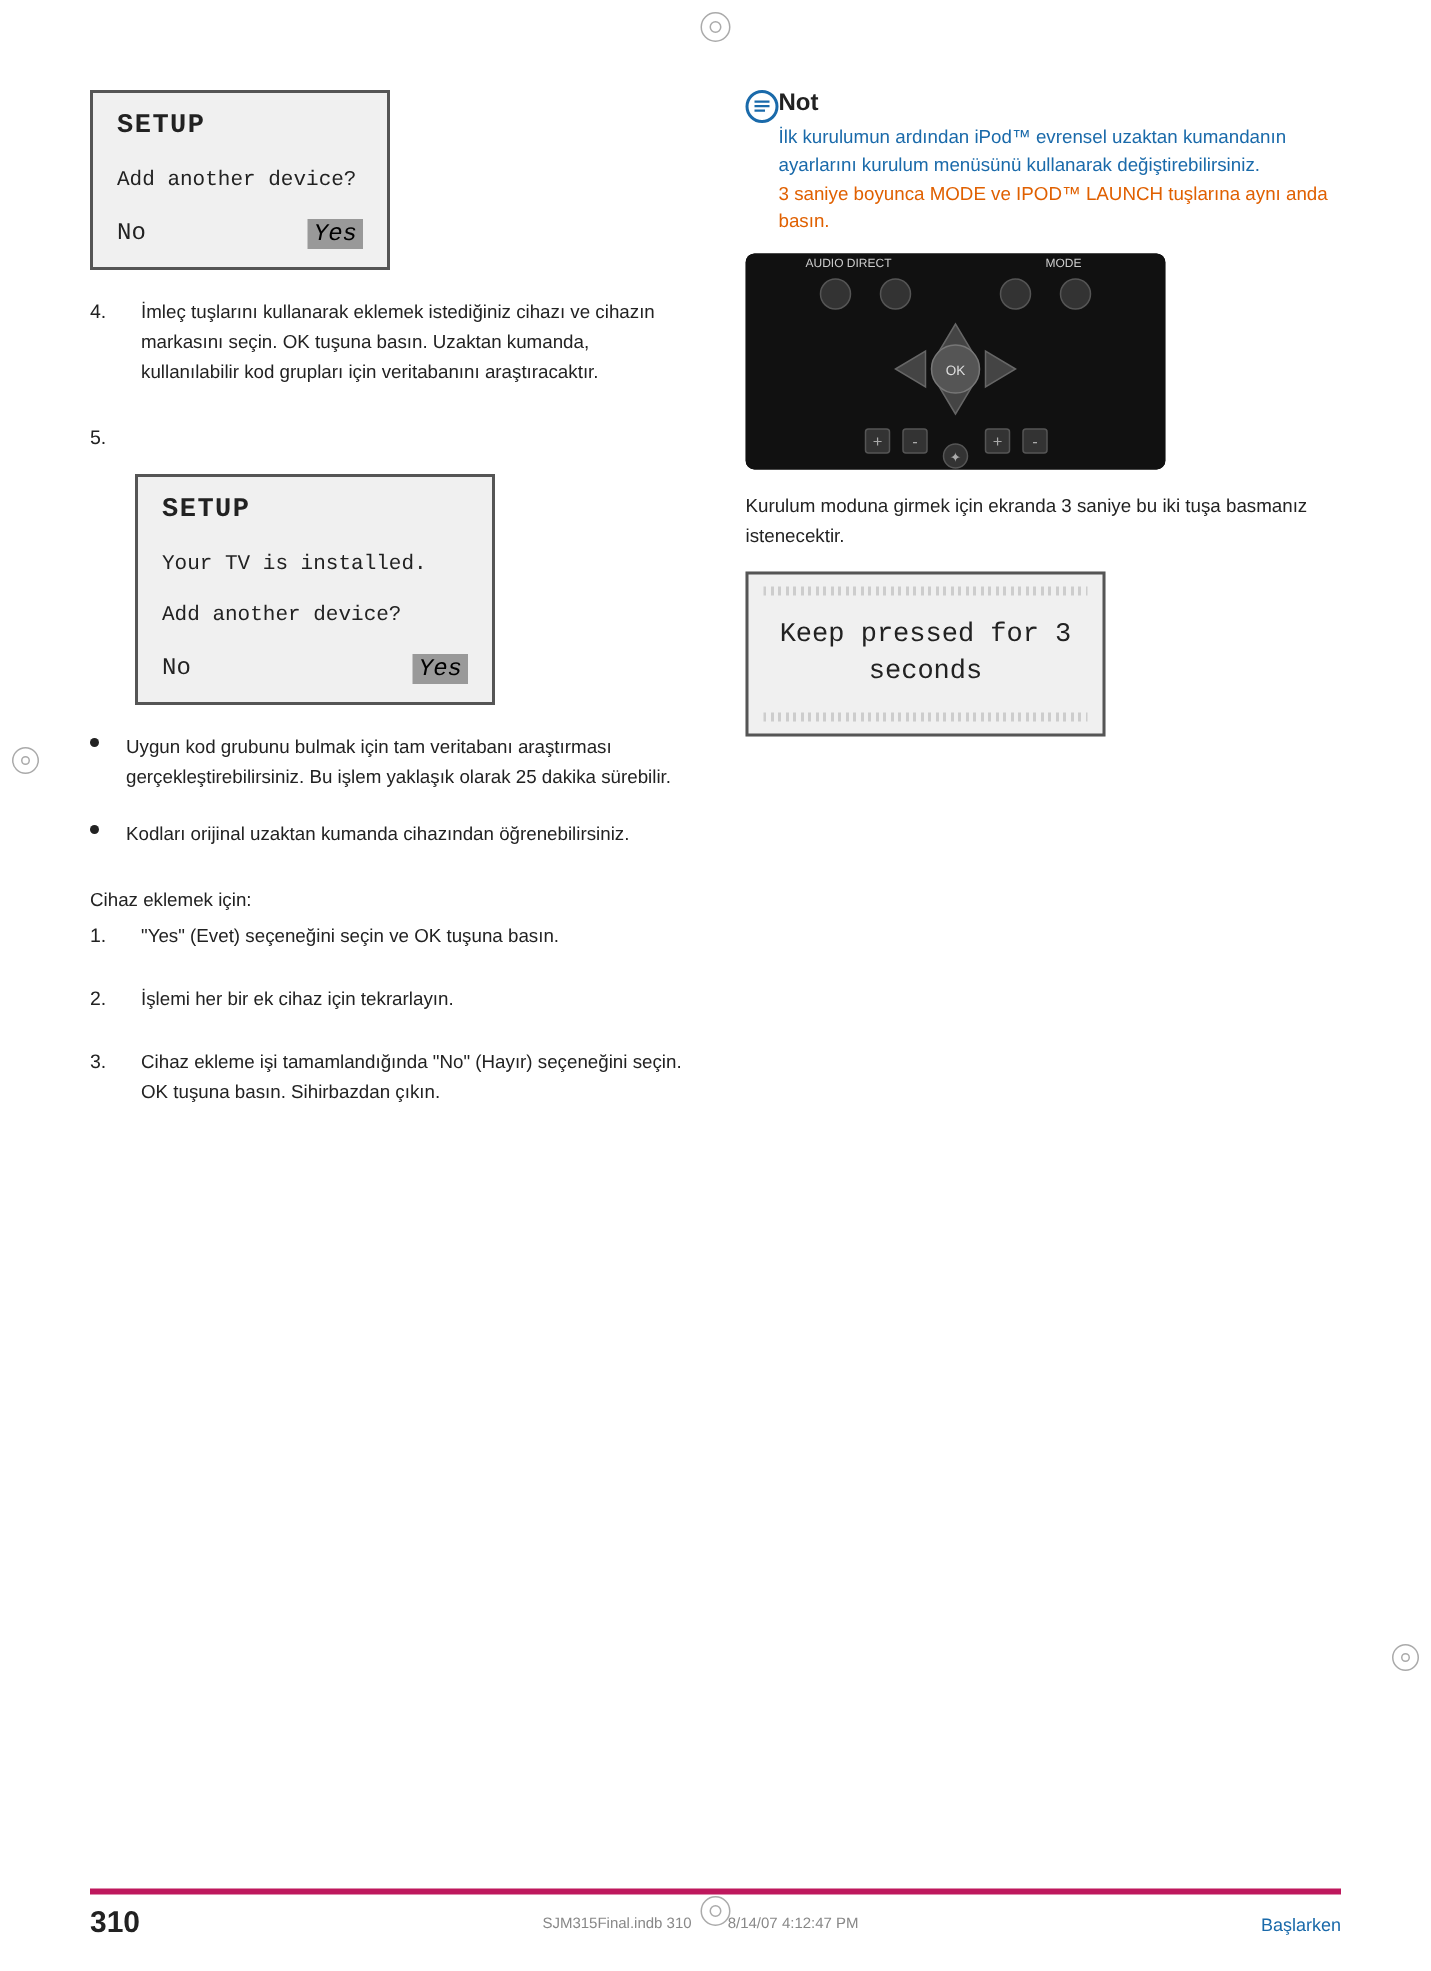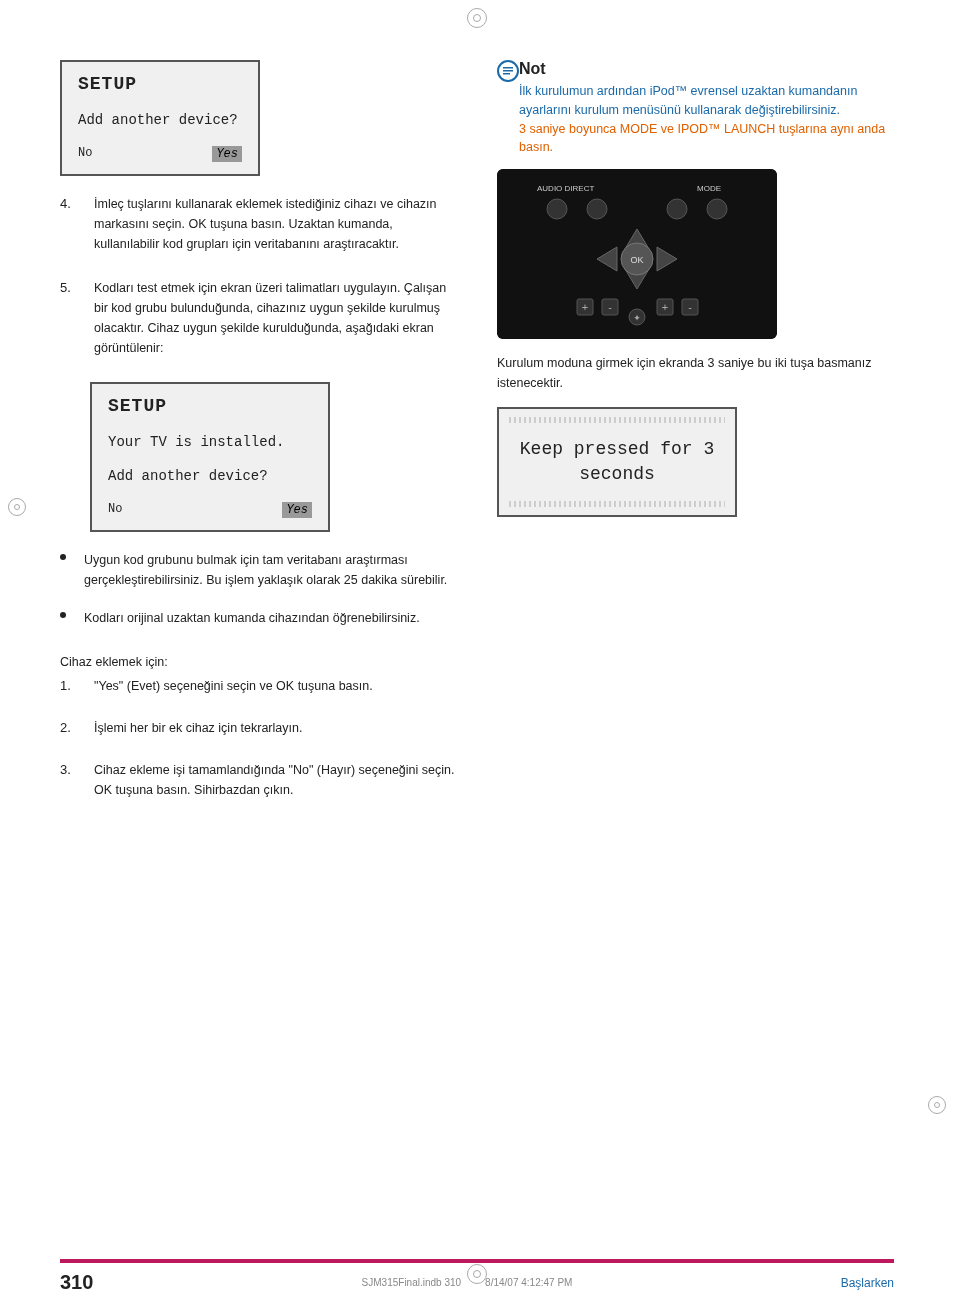--- a/index.html
+++ b/index.html
@@ -109,21 +109,21 @@
     .screen-subtitle {
       font-size: 14px;
       font-family: 'Courier New', monospace;
       margin-top: 18px;
     }
 
     .screen-options {
       display: flex;
       justify-content: space-between;
       margin-top: 18px;
-      font-size: 12px;
+      font-size: 16px;
       font-family: 'Courier New', monospace;
     }
 
     .screen-yes {
       background: #999;
       color: #000000;
       padding: 1px 4px;
       font-style: italic;
     }
 
@@ -144,21 +144,21 @@
       line-height: 1.5;
       color: #1a6aaa;
     }
     .note-text-orange {
       color: #e06000;
     }
 
     
     .remote-image {
       width: 280px;
-      height: 170px;
+      height: 144px;
       background: #111;
       border-radius: 6px;
       margin: 10px 0 14px 0;
       display: flex;
       align-items: center;
       justify-content: flex-start;
       position: relative;
       overflow: hidden;
     }
 
@@ -323,21 +323,20 @@
       <ol class="step-list">
         <li>
           <span class="step-num">4.</span>
           <span class="step-text body-text">İmleç tuşlarını kullanarak eklemek istediğiniz cihazı ve cihazın markasını seçin. OK tuşuna basın. Uzaktan kumanda, kullanılabilir kod grupları için veritabanını araştıracaktır.</span>
         </li>
       </ol>
 
       <ol class="step-list">
         <li>
           <span class="step-num">5.</span>
-          <span class="step-text body-text">Kodları test etmek için ekran üzeri talimatları uygulayın. Çalışan bir kod grubu bulunduğunda, cihazınız uygun şekilde kurulmuş olacaktır. Cihaz uygun şekilde kurulduğunda, aşağıdaki ekran görüntülenir:</span>
         </li>
       </ol>
 
       <div class="screen-box" style="margin-left:30px;">
         <div class="screen-title">SETUP</div>
         <div class="screen-subtitle">Your TV is installed.</div>
         <div class="screen-subtitle">Add another device?</div>
         <div class="screen-options">
           <span>No</span>
           <span class="screen-yes">Yes</span>

